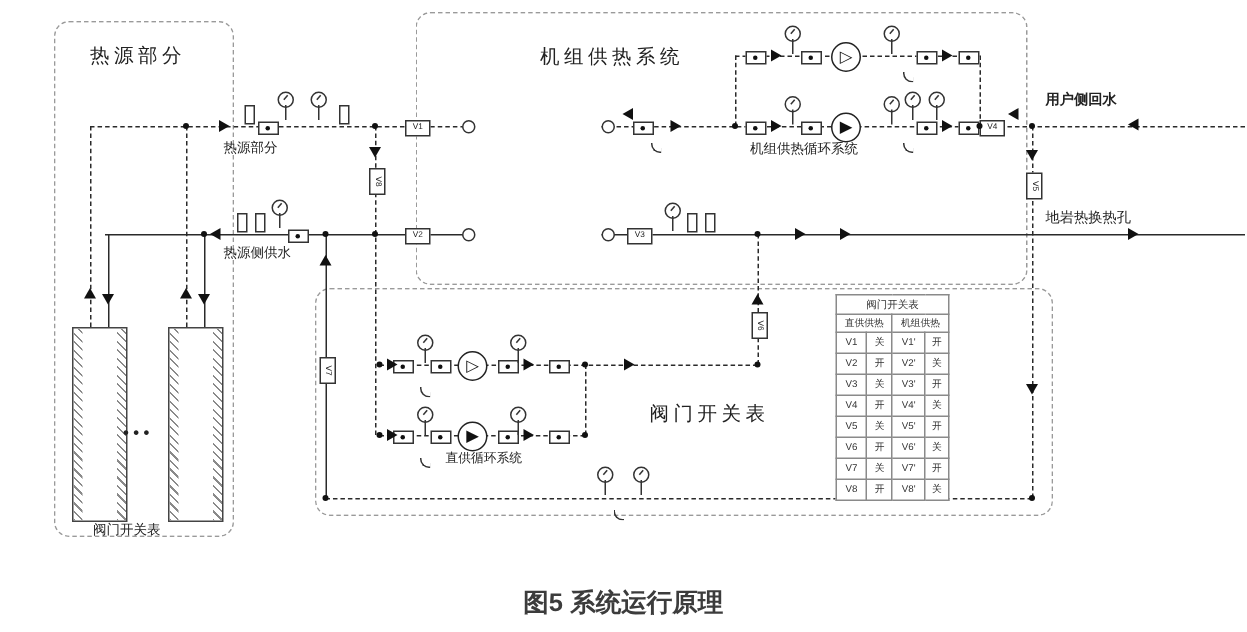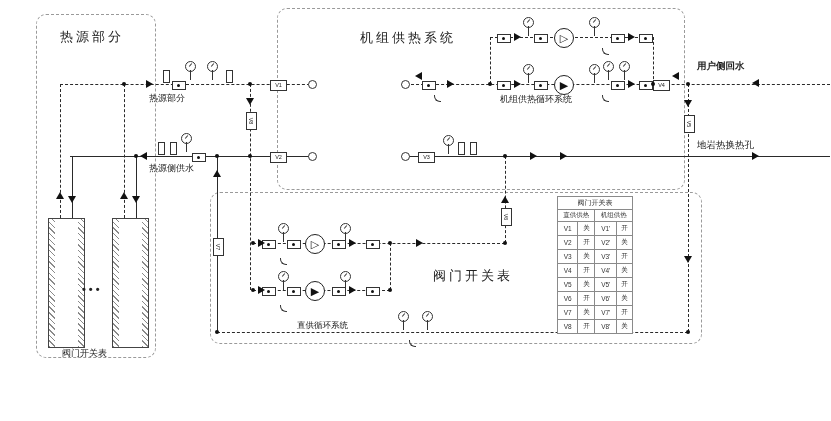--- a/index.html
+++ b/index.html
@@ -226,23 +226,24 @@
   <div class="au" style="left:213px;top:170px;"></div>
 
   <div class="lbl" style="left:60px;top:28px;font-size:13px;letter-spacing:3px;">热源部分</div>
   <div class="lbl" style="left:149px;top:92px;font-size:9px;">热源部分</div>
   <div class="lbl" style="left:149px;top:162px;font-size:9px;">热源侧供水</div>
   <div class="lbl" style="left:360px;top:13px;font-size:13px;letter-spacing:3px;margin-top:16px;">机组供热系统</div>
   <div class="lbl" style="left:500px;top:93px;font-size:9px;">机组供热循环系统</div>
   <div class="lbl" style="left:697px;top:60px;font-size:9.5px;font-weight:bold;">用户侧回水</div>
   <div class="lbl" style="left:697px;top:139px;font-size:9.5px;">地岩热换热孔</div>
   <div class="lbl" style="left:433px;top:267px;font-size:13px;letter-spacing:3px;">阀门开关表</div>
-  <div class="lbl" style="left:297px;top:300px;font-size:8.5px;margin-top:20px;">直供循环系统</div>
+  <div class="lbl" style="left:297px;top:300px;font-size:8.5px;">直供循环系统</div>
   <div class="lbl" style="left:62px;top:347px;font-size:9px;">阀门开关表</div>
   <div class="dots" style="left:82px;top:283px;">•••</div>
+  <div class="caption">图5 系统运行原理</div>
 
   <table class="vtable">
     <tbody>
         <tr>
           <td class="tt" colspan="4">阀门开关表</td>
         </tr>
     <tr>
       <td class="hd" colspan="2">直供供热</td>
       <td class="hd" colspan="2">机组供热</td>
     </tr>

